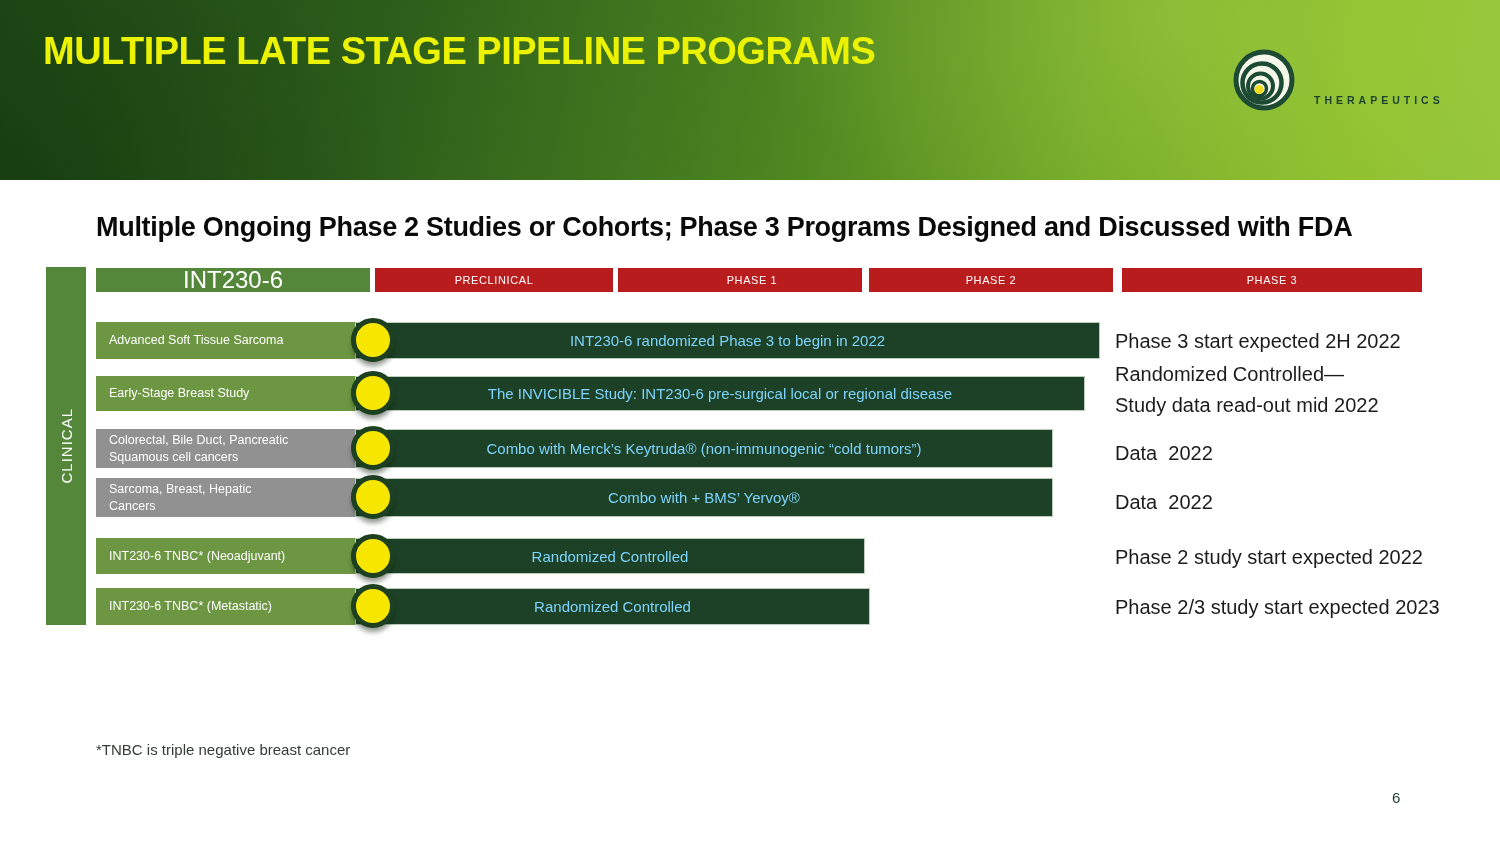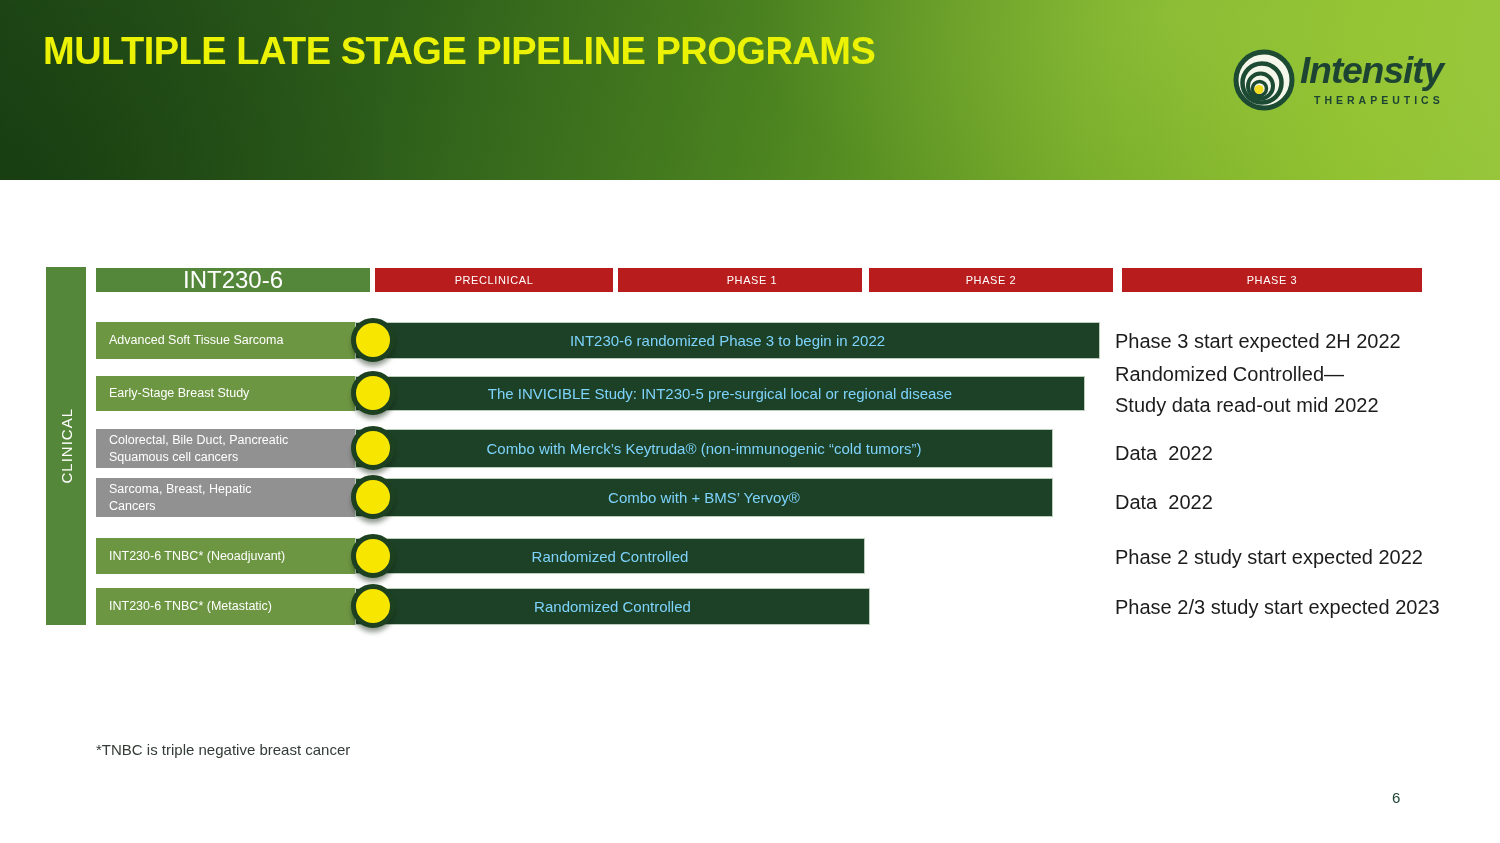--- a/index.html
+++ b/index.html
@@ -84,45 +84,45 @@
     <div class="logo">
       <span>
         <svg width="64" height="64" viewBox="0 0 64 64">
           <circle cx="32" cy="32" r="28" fill="#f4f7e9" stroke="#1d4a33" stroke-width="5"></circle>
           <circle cx="30" cy="35" r="19.5" fill="none" stroke="#1d4a33" stroke-width="4.5"></circle>
           <circle cx="28.5" cy="38" r="12.5" fill="none" stroke="#1d4a33" stroke-width="4"></circle>
           <circle cx="27.5" cy="40.5" r="7" fill="none" stroke="#1d4a33" stroke-width="3.5"></circle>
           <circle cx="27" cy="41.5" r="4.5" fill="#f2dc20"></circle>
         </svg>
       </span>
-      <div class="logo-name">Intensity</div>
       <div class="logo-sub">THERAPEUTICS</div>
     </div>
   </div>
 
+  <div class="heading">Multiple Ongoing Phase 2 Studies or Cohorts; Phase 3 Programs Designed and Discussed with FDA</div>
 
   <div>
 
     <div class="sidebar">
       <span>CLINICAL</span>
     </div>
 
     <div class="hdr drug" style="left:96px;width:274px;">INT230-6</div>
     <div class="hdr stage" style="left:375px;width:238px;">PRECLINICAL</div>
     <div class="hdr stage" style="left:618px;width:244px;padding-left:24px;">PHASE 1</div>
     <div class="hdr stage" style="left:869px;width:244px;">PHASE 2</div>
     <div class="hdr stage" style="left:1122px;width:300px;">PHASE 3</div>
 
     <div class="row-label" style="top:322px;height:37px;">Advanced Soft Tissue Sarcoma</div>
     <div class="bar" style="top:322px;height:37px;width:745px;">INT230-6 randomized Phase 3 to begin in 2022</div>
     <div class="dot" style="top:318px;"></div>
     <div class="annot" style="top:326px;">Phase 3 start expected 2H 2022</div>
 
     <div class="row-label" style="top:376px;height:35px;">Early-Stage Breast Study</div>
-    <div class="bar" style="top:376px;height:35px;width:730px;">The INVICIBLE Study: INT230-5 pre-surgical local or regional disease</div>
+    <div class="bar" style="top:376px;height:35px;width:730px;">The INVICIBLE Study: INT230-6 pre-surgical local or regional disease</div>
     <div class="dot" style="top:371px;"></div>
     <div class="annot" style="top:359px;line-height:31px;">Randomized Controlled—
 Study data read-out mid 2022</div>
 
     <div class="row-label gray" style="top:429px;height:39px;">Colorectal, Bile Duct, Pancreatic
 Squamous cell cancers</div>
     <div class="bar" style="top:429px;height:39px;width:698px;">Combo with Merck’s Keytruda® (non-immunogenic “cold tumors”)</div>
     <div class="dot" style="top:426px;"></div>
     <div class="annot" style="top:438px;">Data  2022</div>
 

